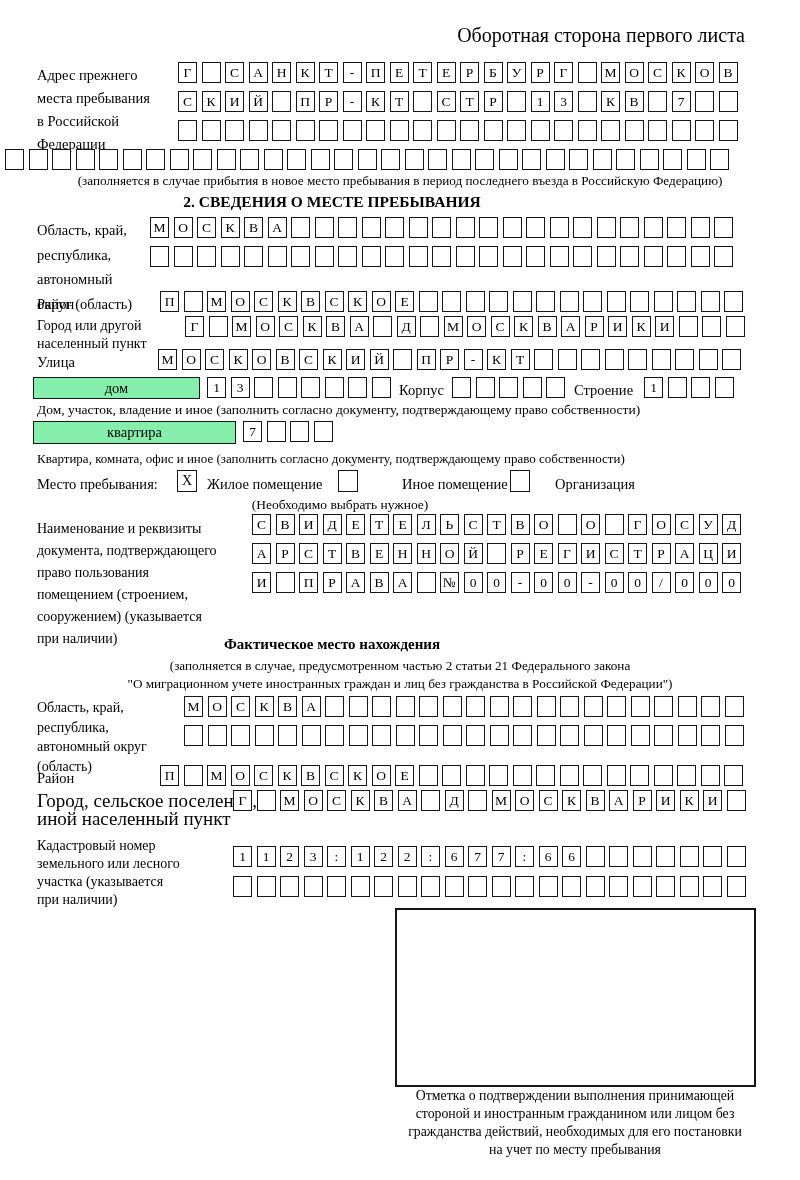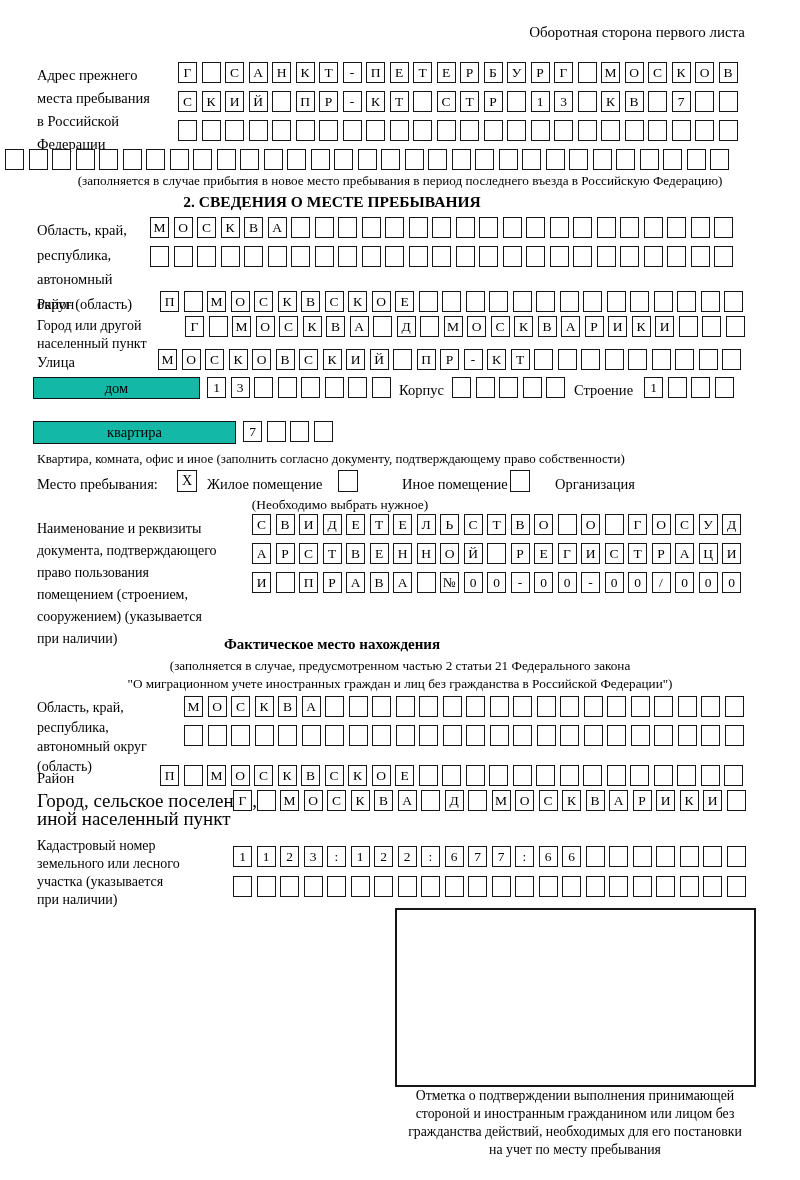--- a/index.html
+++ b/index.html
@@ -6,26 +6,26 @@
   #canvas{position:relative;width:800px;height:1180px;background:#fff;overflow:hidden;
           font-family:"Liberation Serif","DejaVu Serif",serif;color:#000;}
   .abs{position:absolute;}
   .lbl{position:absolute;font-size:14.5px;line-height:22px;white-space:pre-line;}
   .note{position:absolute;font-size:13.2px;}
   .ctr{left:0;width:800px;text-align:center;}
   .hdr{position:absolute;font-weight:bold;font-size:15.5px;left:0;width:664px;text-align:center;}
   .grid-row{position:absolute;display:flex;gap:4.5px;}
   .cell{box-sizing:border-box;flex:0 0 19px;width:19px;height:21px;border:1.5px solid #161616;
         display:flex;align-items:center;justify-content:center;font-size:13.5px;background:#fff;}
-  .labelbox{position:absolute;box-sizing:border-box;border:1.6px solid #161616;background:#14b8a6;
+  .labelbox{position:absolute;box-sizing:border-box;border:1.6px solid #161616;background:#86efac;
         display:flex;align-items:center;justify-content:center;font-size:14.5px;}
   .cb{position:absolute;box-sizing:border-box;width:20px;height:22px;border:1.6px solid #161616;
         display:flex;align-items:center;justify-content:center;font-size:14px;background:#fff;}
   
-  .back-title{top:24px;right:55px;font-size:15px;}
+  .back-title{top:24px;right:55px;font-size:20px;}
   .lbl-prev{left:37px;top:64px;line-height:23px;}
   .r-prev1{top:62px;left:178px;}
   .r-prev2{top:91px;left:178px;}
   .r-prev3{top:120px;left:178px;}
   .r-prev4{top:149px;left:5px;}
   .note-prev{top:173px;}
   .hdr2{top:193px;}
   .lbl-obl1{left:37px;top:218px;line-height:24.5px;}
   .r-obl1a{top:217px;left:150px;}
   .r-obl1b{top:246px;left:150px;}
@@ -364,20 +364,21 @@
       <span class="cell"></span>
       <span class="cell"></span>
     </div>
   <div class="lbl lbl-stroenie">Строение</div>
   <div class="grid-row r-stroenie">
       <span class="cell">1</span>
       <span class="cell"></span>
       <span class="cell"></span>
       <span class="cell"></span>
     </div>
+  <div class="note note-dom">Дом, участок, владение и иное (заполнить согласно документу, подтверждающему право собственности)</div>
 
   <div class="labelbox box-kvart">квартира</div>
   <div class="grid-row r-kvart">
       <span class="cell">7</span>
       <span class="cell"></span>
       <span class="cell"></span>
       <span class="cell"></span>
     </div>
   <div class="note note-kvart">Квартира, комната, офис и иное (заполнить согласно документу, подтверждающему право собственности)</div>
 

